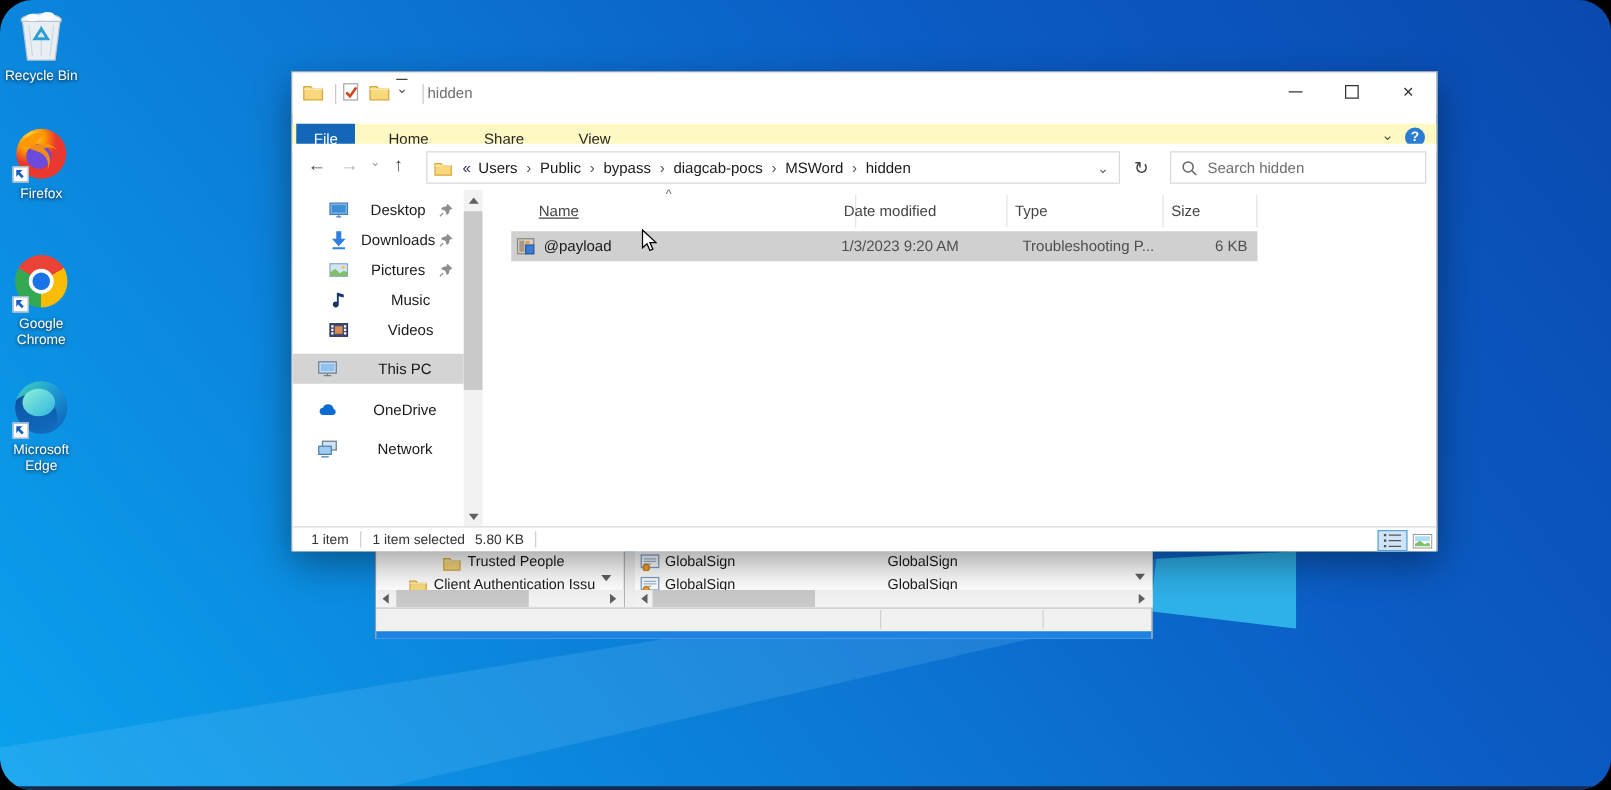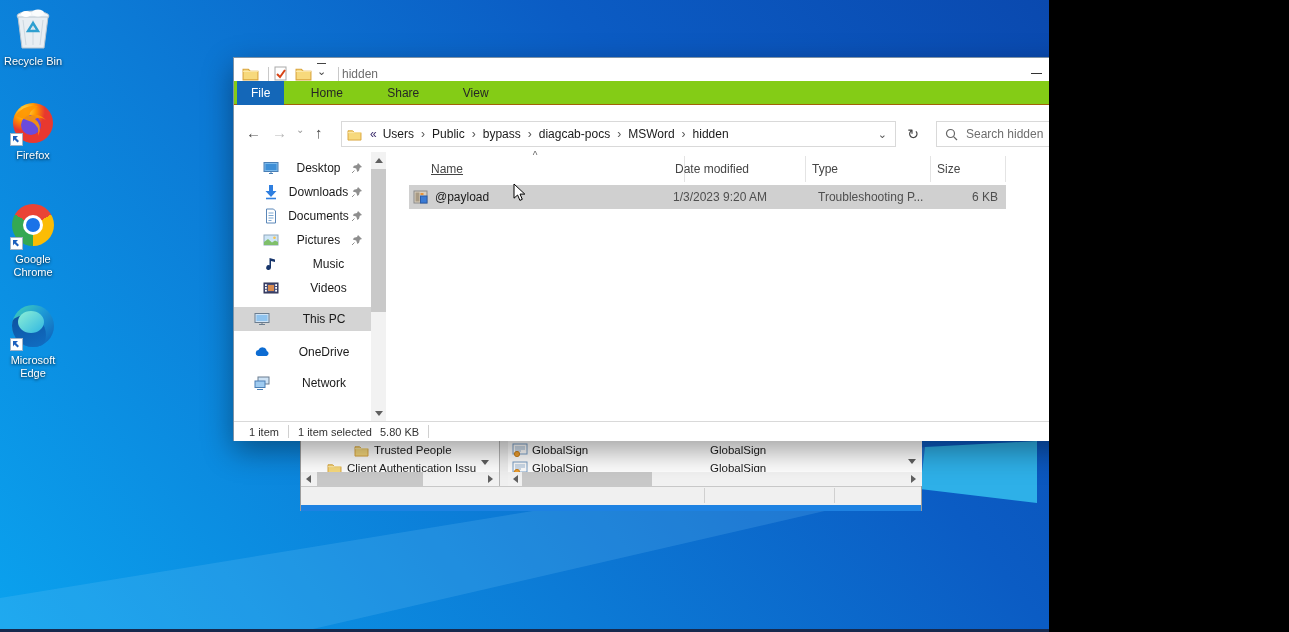--- a/index.html
+++ b/index.html
@@ -1,18 +1,18 @@
 <!DOCTYPE html>
 <html><head>
 <meta charset="utf-8">
 <style>
   html,body{margin:0;padding:0;background:#000;}
-  #screen{position:relative;width:1049px;height:632px;overflow:hidden;
+  #screen{position:relative;width:1289px;height:632px;overflow:hidden;
     font-family:"Liberation Sans",sans-serif;
-    background:linear-gradient(52deg,#0aa2ee 0%,#0c7bd6 38%,#0b5cc4 68%,#0a49af 100%);}
+    background:linear-gradient(52deg,#0aa2ee 0%,#0c7bd6 38%,#0b5cc4 68%,#0a49af 100%);border-radius:26px;}
   .abs{position:absolute;}
   
   .wp-pane{left:0;top:0;width:1289px;height:632px;background:#2eb0e8;
     clip-path:polygon(925px 447px,1037px 441px,1037px 503px,920px 489px);}
   .wp-ray{left:0;top:0;width:1289px;height:632px;background:rgba(130,205,250,.18);
     clip-path:polygon(925px 447px,920px 489px,300px 632px,0px 632px,0px 598px);}
   .taskbar{left:0;top:629px;width:1289px;height:3px;background:#16294e;}
   .dicon{width:64px;text-align:center;color:#fff;font-size:11px;line-height:13px;
     text-shadow:0 1px 3px rgba(0,0,0,.85);cursor:default;}
   .dicon .img{width:46px;height:46px;margin:0 auto 3px auto;position:relative;}
@@ -33,21 +33,21 @@
     background:linear-gradient(140deg,#8ef0d6,#2fb6e2);z-index:2;}
   
   #explorer{left:233px;top:57px;width:917px;height:384px;background:#fff;
     border:1px solid #7f93a6;box-sizing:border-box;box-shadow:0 10px 28px rgba(0,0,0,.38);}
   .titlebar{left:0;top:0;width:100%;height:33px;background:#fff;}
   .qat-sep{display:inline-block;width:1px;height:16px;background:#c9c9c9;margin:0 5px;vertical-align:middle;}
   .cap-btn{width:45px;height:31px;display:flex;align-items:center;justify-content:center;color:#333;}
   .cap-min{right:90px;top:0;} .cap-max{right:45px;top:0;} .cap-close{right:0;top:0;font-size:15px;}
   .min-glyph{width:11px;height:1px;background:#333;}
   .max-glyph{width:9px;height:9px;border:1px solid #333;}
-  .tabsrow{left:0;top:23px;width:100%;height:24px;border-bottom:1px solid #a16207;box-sizing:border-box;background:#84cc16;}
+  .tabsrow{left:0;top:41px;width:100%;height:24px;border-bottom:1px solid #a16207;box-sizing:border-box;background:#fef9c3;}
   .rtab{display:inline-block;height:24px;line-height:24px;padding:0 14px;font-size:12px;color:#262626;}
   .rtab.active{background:#1467b8;color:#fff;}
   .help-circle{width:16px;height:16px;border-radius:50%;background:#2b7cd3;color:#fff;font-size:11px;
     font-weight:bold;text-align:center;line-height:16px;}
   .navrow{left:0;top:57px;width:100%;height:37px;background:#fff;}
   .navbtn{font-size:15px;color:#4d4d4d;}
   .navbtn.disabled{color:#b8b8b8;}
   .addrbar{left:107px;top:6px;width:555px;height:26px;border:1px solid #d9d9d9;box-sizing:border-box;
     display:flex;align-items:center;font-size:12px;color:#1a1a1a;background:#fff;}
   .crumb{padding:0 2px;white-space:nowrap;}
@@ -364,35 +364,20 @@
           <span class="pin">
               <svg width="12" height="12" viewBox="0 0 12 12">
                 <path d="M7 1 l4 4 -2.2 .8 -.8 3 -1.6 1.2 -1.2 -3.4 -3.4 -1.2 1.2 -1.6 3 -.8 z" fill="#8e8e8e"></path>
                 <path d="M3.5 8.5 L1 11" stroke="#8e8e8e"></path>
               </svg>
             </span>
         </div>
         <div class="side-item ind2">
           <span class="sicon">
               <svg width="16" height="16" viewBox="0 0 16 16">
-                <path d="M3.5 1 h7 l2 2 v12 h-9 z" fill="#fff" stroke="#5b87b8"></path>
-                <path d="M5.5 5 h5 M5.5 7.5 h5 M5.5 10 h5 M5.5 12.5 h3" stroke="#7fa9d2"></path>
-              </svg>
-            </span>
-          <span class="slabel">Documents</span>
-          <span class="pin">
-              <svg width="12" height="12" viewBox="0 0 12 12">
-                <path d="M7 1 l4 4 -2.2 .8 -.8 3 -1.6 1.2 -1.2 -3.4 -3.4 -1.2 1.2 -1.6 3 -.8 z" fill="#8e8e8e"></path>
-                <path d="M3.5 8.5 L1 11" stroke="#8e8e8e"></path>
-              </svg>
-            </span>
-        </div>
-        <div class="side-item ind2">
-          <span class="sicon">
-              <svg width="16" height="16" viewBox="0 0 16 16">
                 <rect x="1" y="3" width="14" height="10" fill="#cfe6f7" stroke="#8fa8bd"></rect>
                 <path d="M1 10 l4 -3 4 3.5 3 -2 3 1.5 v3 h-14 z" fill="#7fbf6a"></path>
                 <circle cx="11.5" cy="5.8" r="1.3" fill="#f6c04a"></circle>
               </svg>
             </span>
           <span class="slabel">Pictures</span>
           <span class="pin">
               <svg width="12" height="12" viewBox="0 0 12 12">
                 <path d="M7 1 l4 4 -2.2 .8 -.8 3 -1.6 1.2 -1.2 -3.4 -3.4 -1.2 1.2 -1.6 3 -.8 z" fill="#8e8e8e"></path>
                 <path d="M3.5 8.5 L1 11" stroke="#8e8e8e"></path>

